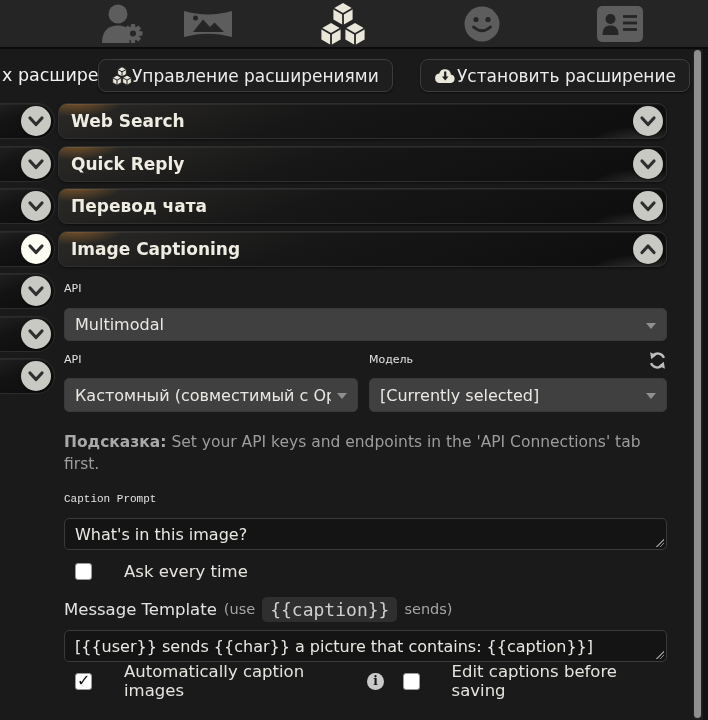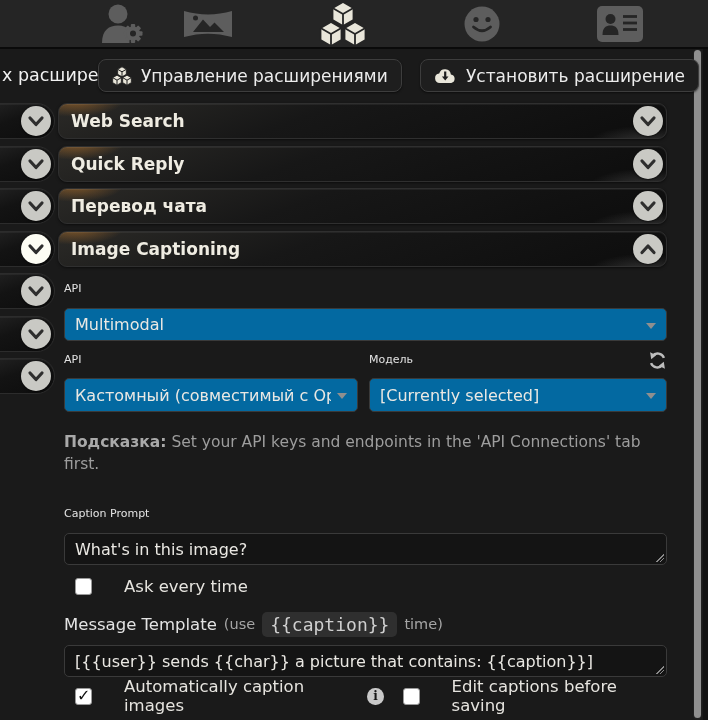--- a/index.html
+++ b/index.html
@@ -18,21 +18,21 @@
   .tb-icon{position:absolute;top:50%;transform:translate(-50%,-50%);}
   .tb-icon svg{display:block;}
   
   .scroll-track{position:absolute;top:49px;right:6px;width:9px;height:671px;background:#202020;border-radius:5px;}
   .scroll-thumb{position:absolute;top:1px;left:1px;width:7px;height:668px;background:#8f8f8f;border-radius:4px;}
   .right-edge{position:absolute;top:49px;right:0;width:5px;height:671px;background:#121212;}
   
   .tabs-row{position:absolute;top:58px;left:0;width:690px;height:38px;}
   .partial-label{position:absolute;left:2px;top:7px;font-size:17.5px;color:#f2f2f2;white-space:nowrap;}
   .tab-btn{
-    position:absolute;top:1px;height:33px;display:flex;align-items:center;gap:9px;
+    position:absolute;top:1px;height:33px;display:flex;align-items:center;
     background:#1e1e1e;border:1px solid #3d3d3d;border-radius:8px;
     padding:0 13px;font-size:17px;color:#ececec;white-space:nowrap;box-sizing:border-box;
     box-shadow:0 1px 2px rgba(0,0,0,.5);
   }
   .tab-btn svg{flex:0 0 auto;}
   
   .pill{
     position:absolute;left:-20px;width:75px;height:36px;border-radius:18px;
     background:linear-gradient(160deg,#242424 0%,#131313 45%,#0d0d0d 100%),
                radial-gradient(55px 20px at 10px 105%,rgba(255,255,255,.14),rgba(255,255,255,0) 70%);
@@ -59,23 +59,23 @@
     box-shadow:inset 0 1px 0 rgba(255,255,255,.06),0 1px 3px rgba(0,0,0,.55);
   }
   .drawer-bar .bar-title{
     position:absolute;left:12px;top:0;height:34px;line-height:34px;
     font-size:17px;font-weight:bold;color:#efece2;white-space:nowrap;
   }
   .drawer-bar .circle-toggle{position:absolute;top:2px;right:3px;}
   
   .panel-content{position:absolute;top:276px;left:64px;width:603px;}
   .form-label{font-size:11px;line-height:22px;color:#e3e3e3;}
-  .lbl-mt{margin-top:28px;}
+  .lbl-mt{margin-top:13px;font-family:Liberation Mono, monospace;}
   .sel{
-    height:33px;background:#0369a1;border:1px solid #3a3a3a;border-radius:5px;
+    height:33px;background:#404040;border:1px solid #3a3a3a;border-radius:5px;
     display:flex;align-items:center;box-sizing:border-box;padding:0 26px 0 10px;
     font-size:16px;color:#eae8e3;position:relative;margin-top:8px;
   }
   .sel .sel-text{overflow:hidden;white-space:nowrap;}
   .sel .arrow{
     position:absolute;right:10px;top:50%;margin-top:-2px;
     width:0;height:0;border-left:5px solid transparent;border-right:5px solid transparent;
     border-top:6px solid #8f8f8f;
   }
   .two-col{display:flex;gap:11px;margin-top:8px;}
@@ -351,21 +351,21 @@
 
   <div class="cb-row ask-row">
     <span class="checkbox" id="ask-checkbox"></span>
     <span class="cb-label">Ask every time</span>
   </div>
 
   <div class="template-row">
     <span class="main-lbl">Message Template</span>
     <span class="sub">(use</span>
     <span class="macro-chip">{{caption}}</span>
-    <span class="sub">time)</span>
+    <span class="sub">sends)</span>
   </div>
   <div class="text-input">
     <span>[{{user}} sends {{char}} a picture that contains: {{caption}}]</span>
     <span class="resize-grip"></span>
   </div>
 
   <div class="options-group">
     <div class="cb-row">
       <span class="checkbox checked"></span>
       <span class="cb-label">

